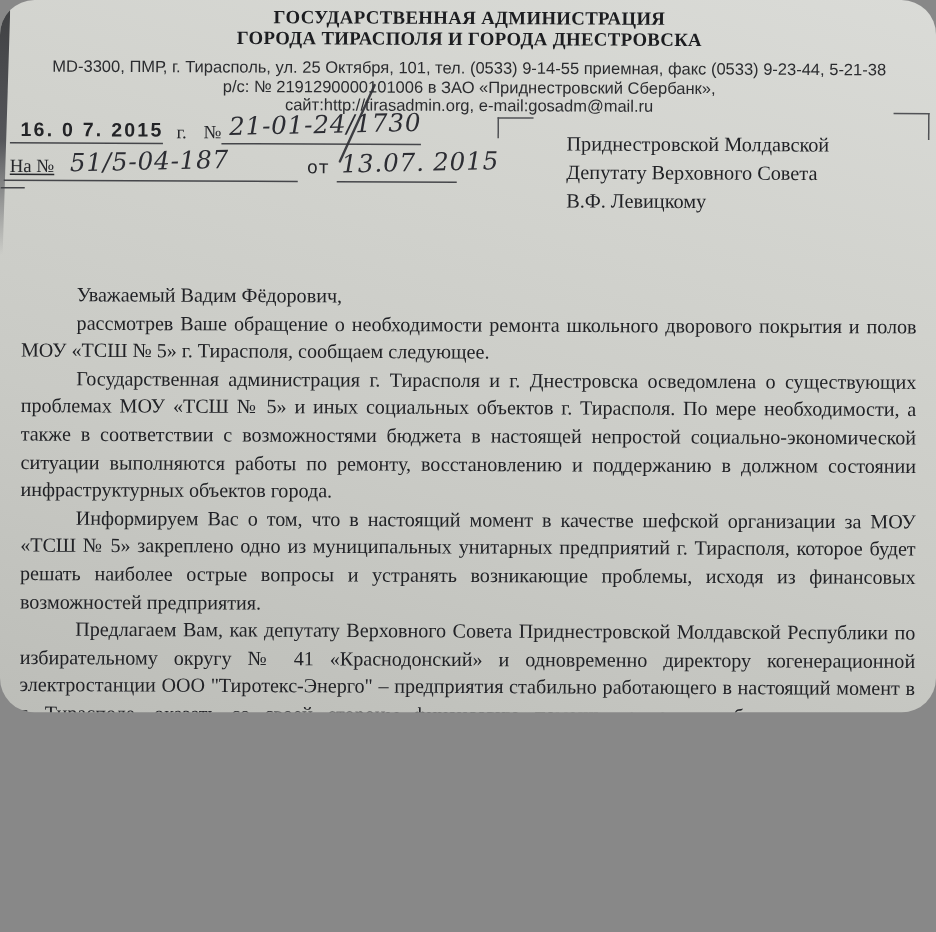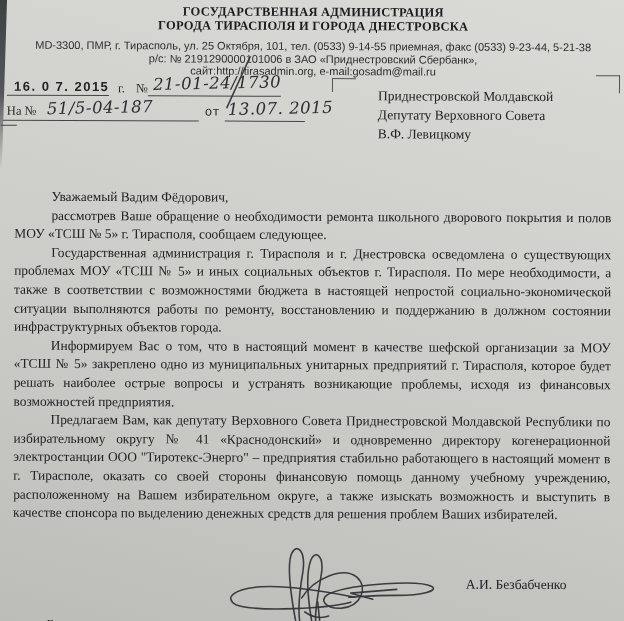--- a/index.html
+++ b/index.html
@@ -1,19 +1,19 @@
 <!DOCTYPE html>
 <html lang="ru"><head>
 <meta charset="utf-8">
 <style>
   html,body{margin:0;padding:0;background:#888;}
   .scan{
-    position:relative;width:624px;height:621px;overflow:hidden;
+    position:relative;width:624px;height:475px;overflow:hidden;
     background:linear-gradient(195deg,#dadbd7 0%,#d1d2cd 35%,#c9cac5 65%,#bcbdb8 100%);
-    font-family:"Liberation Serif",serif;color:#26272b;
+    font-family:"Liberation Serif",serif;color:#26272b;border-radius:23px;
     -webkit-font-smoothing:antialiased;
   }
   .tilt{position:absolute;inset:0;transform:rotate(0.25deg);transform-origin:50% 50%;}
   .photo-edge{
     position:absolute;left:0;top:0;width:7px;height:170px;
     background:linear-gradient(to bottom,#3f4042 0%,#55565a 55%,rgba(85,86,90,0) 100%);
     clip-path:polygon(0 0,100% 0,25% 100%,0 100%);
   }
   
   .org{font-weight:bold;text-align:center;font-size:12.5px;line-height:14px;
@@ -67,21 +67,21 @@
     </div>
 
     <div>
       <span class="abs stamp" style="left:13px;top:80px;text-align:right;">16. 0 7. 2015</span>
       <span class="uline" style="left:6px;top:96px;width:102px;"></span>
       <span class="abs plbl" style="left:117px;top:82px;">г.</span>
       <span class="abs plbl" style="left:135px;top:82px;">№</span>
       <span class="abs hw" style="left:152px;top:74px;">21-01-24/1730</span>
       <span class="uline" style="left:147px;top:96px;width:133px;"></span>
 
-      <span class="abs plbl" style="left:6px;top:105px;">На №</span>
+      <span class="abs plbl" style="left:6px;top:105px;text-decoration:underline;">На №</span>
       <span class="abs hw" style="left:46px;top:99px;">51/5-04-187</span>
       <span class="uline" style="left:2px;top:121px;width:196px;"></span>
       <span class="abs plbl" style="left:204px;top:106px;font-family:Liberation Mono, monospace;">от</span>
       <span class="abs hw" style="left:227px;top:99px;">13.07. 2015</span>
       <span class="uline" style="left:224px;top:121px;width:80px;"></span>
       <span class="uline" style="left:0;top:126px;width:16px;"></span>
     </div>
 
     <div class="corner left"></div>
     <div class="corner right"></div>

